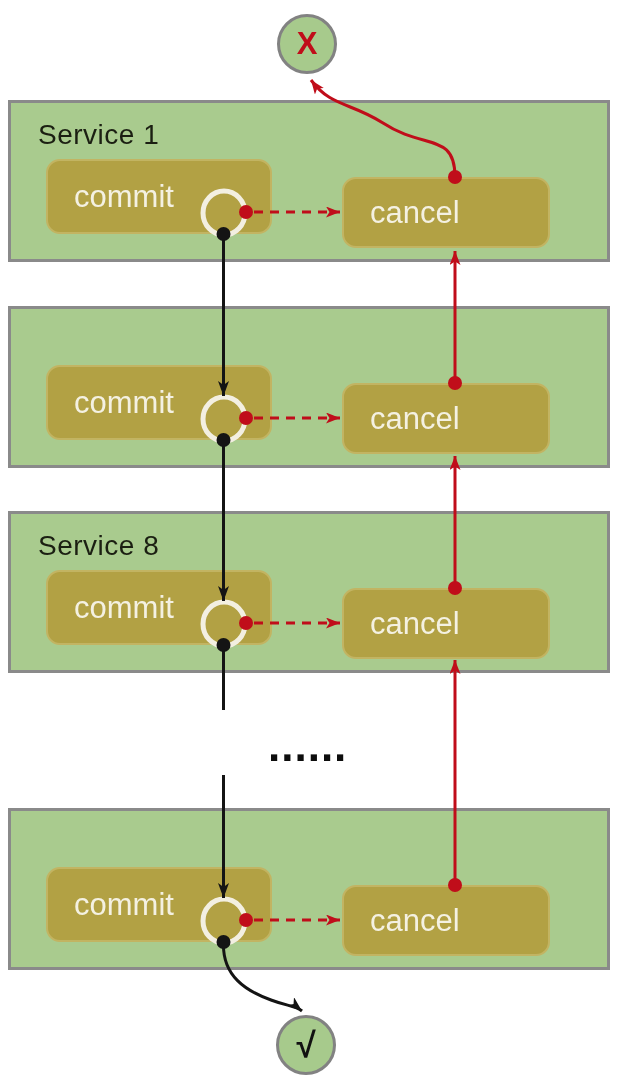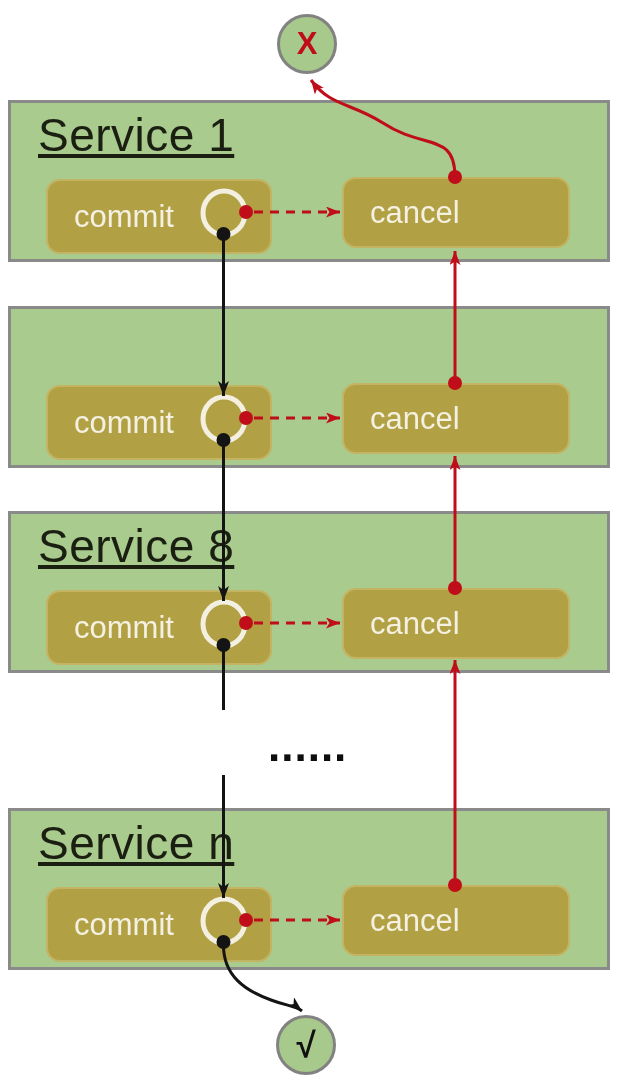--- a/index.html
+++ b/index.html
@@ -13,37 +13,36 @@
   
   .service-box{
     position:absolute;
     left:8px;width:602px;height:162px;
     box-sizing:border-box;
     background:var(--box-fill);
     border:3px solid var(--box-border);
   }
   .service-title{
     position:absolute;left:27px;top:10px;
-    font-size:46px;line-height:44px;
+    font-size:28px;line-height:44px;
     color:var(--title-color);
     letter-spacing:0.5px;
-    text-decoration:underline;
   }
   .btn{
     position:absolute;
     box-sizing:border-box;
     background:var(--button-fill);
     border:2px solid var(--button-border);
     border-radius:14px;
     color:var(--button-text);
     font-size:31px;
     padding-left:26px;
   }
-  .btn.commit{left:35px;top:76px;width:226px;height:75px;line-height:71px;}
-  .btn.cancel{left:331px;top:74px;width:228px;height:71px;line-height:67px;}
+  .btn.commit{left:35px;top:56px;width:226px;height:75px;line-height:71px;}
+  .btn.cancel{left:331px;top:74px;width:208px;height:71px;line-height:67px;}
   
   .node{
     position:absolute;
     width:60px;height:60px;
     box-sizing:border-box;
     border-radius:50%;
     background:var(--node-fill);
     border:3px solid var(--node-border);
     text-align:center;
   }
@@ -93,21 +92,20 @@
 
   <div class="service-box" style="top:511px">
     <div class="service-title">Service 8</div>
     <div class="btn commit">commit</div>
     <div class="btn cancel">cancel</div>
   </div>
 
   <div class="ellipsis">......</div>
 
   <div class="service-box" style="top:808px">
-    <div class="service-title">Service n</div>
     <div class="btn commit">commit</div>
     <div class="btn cancel">cancel</div>
   </div>
 
   <div class="node" id="success-node">
     <span>√</span>
   </div>
 
   <svg id="arrows" viewBox="0 0 620 1086">
     <defs>

